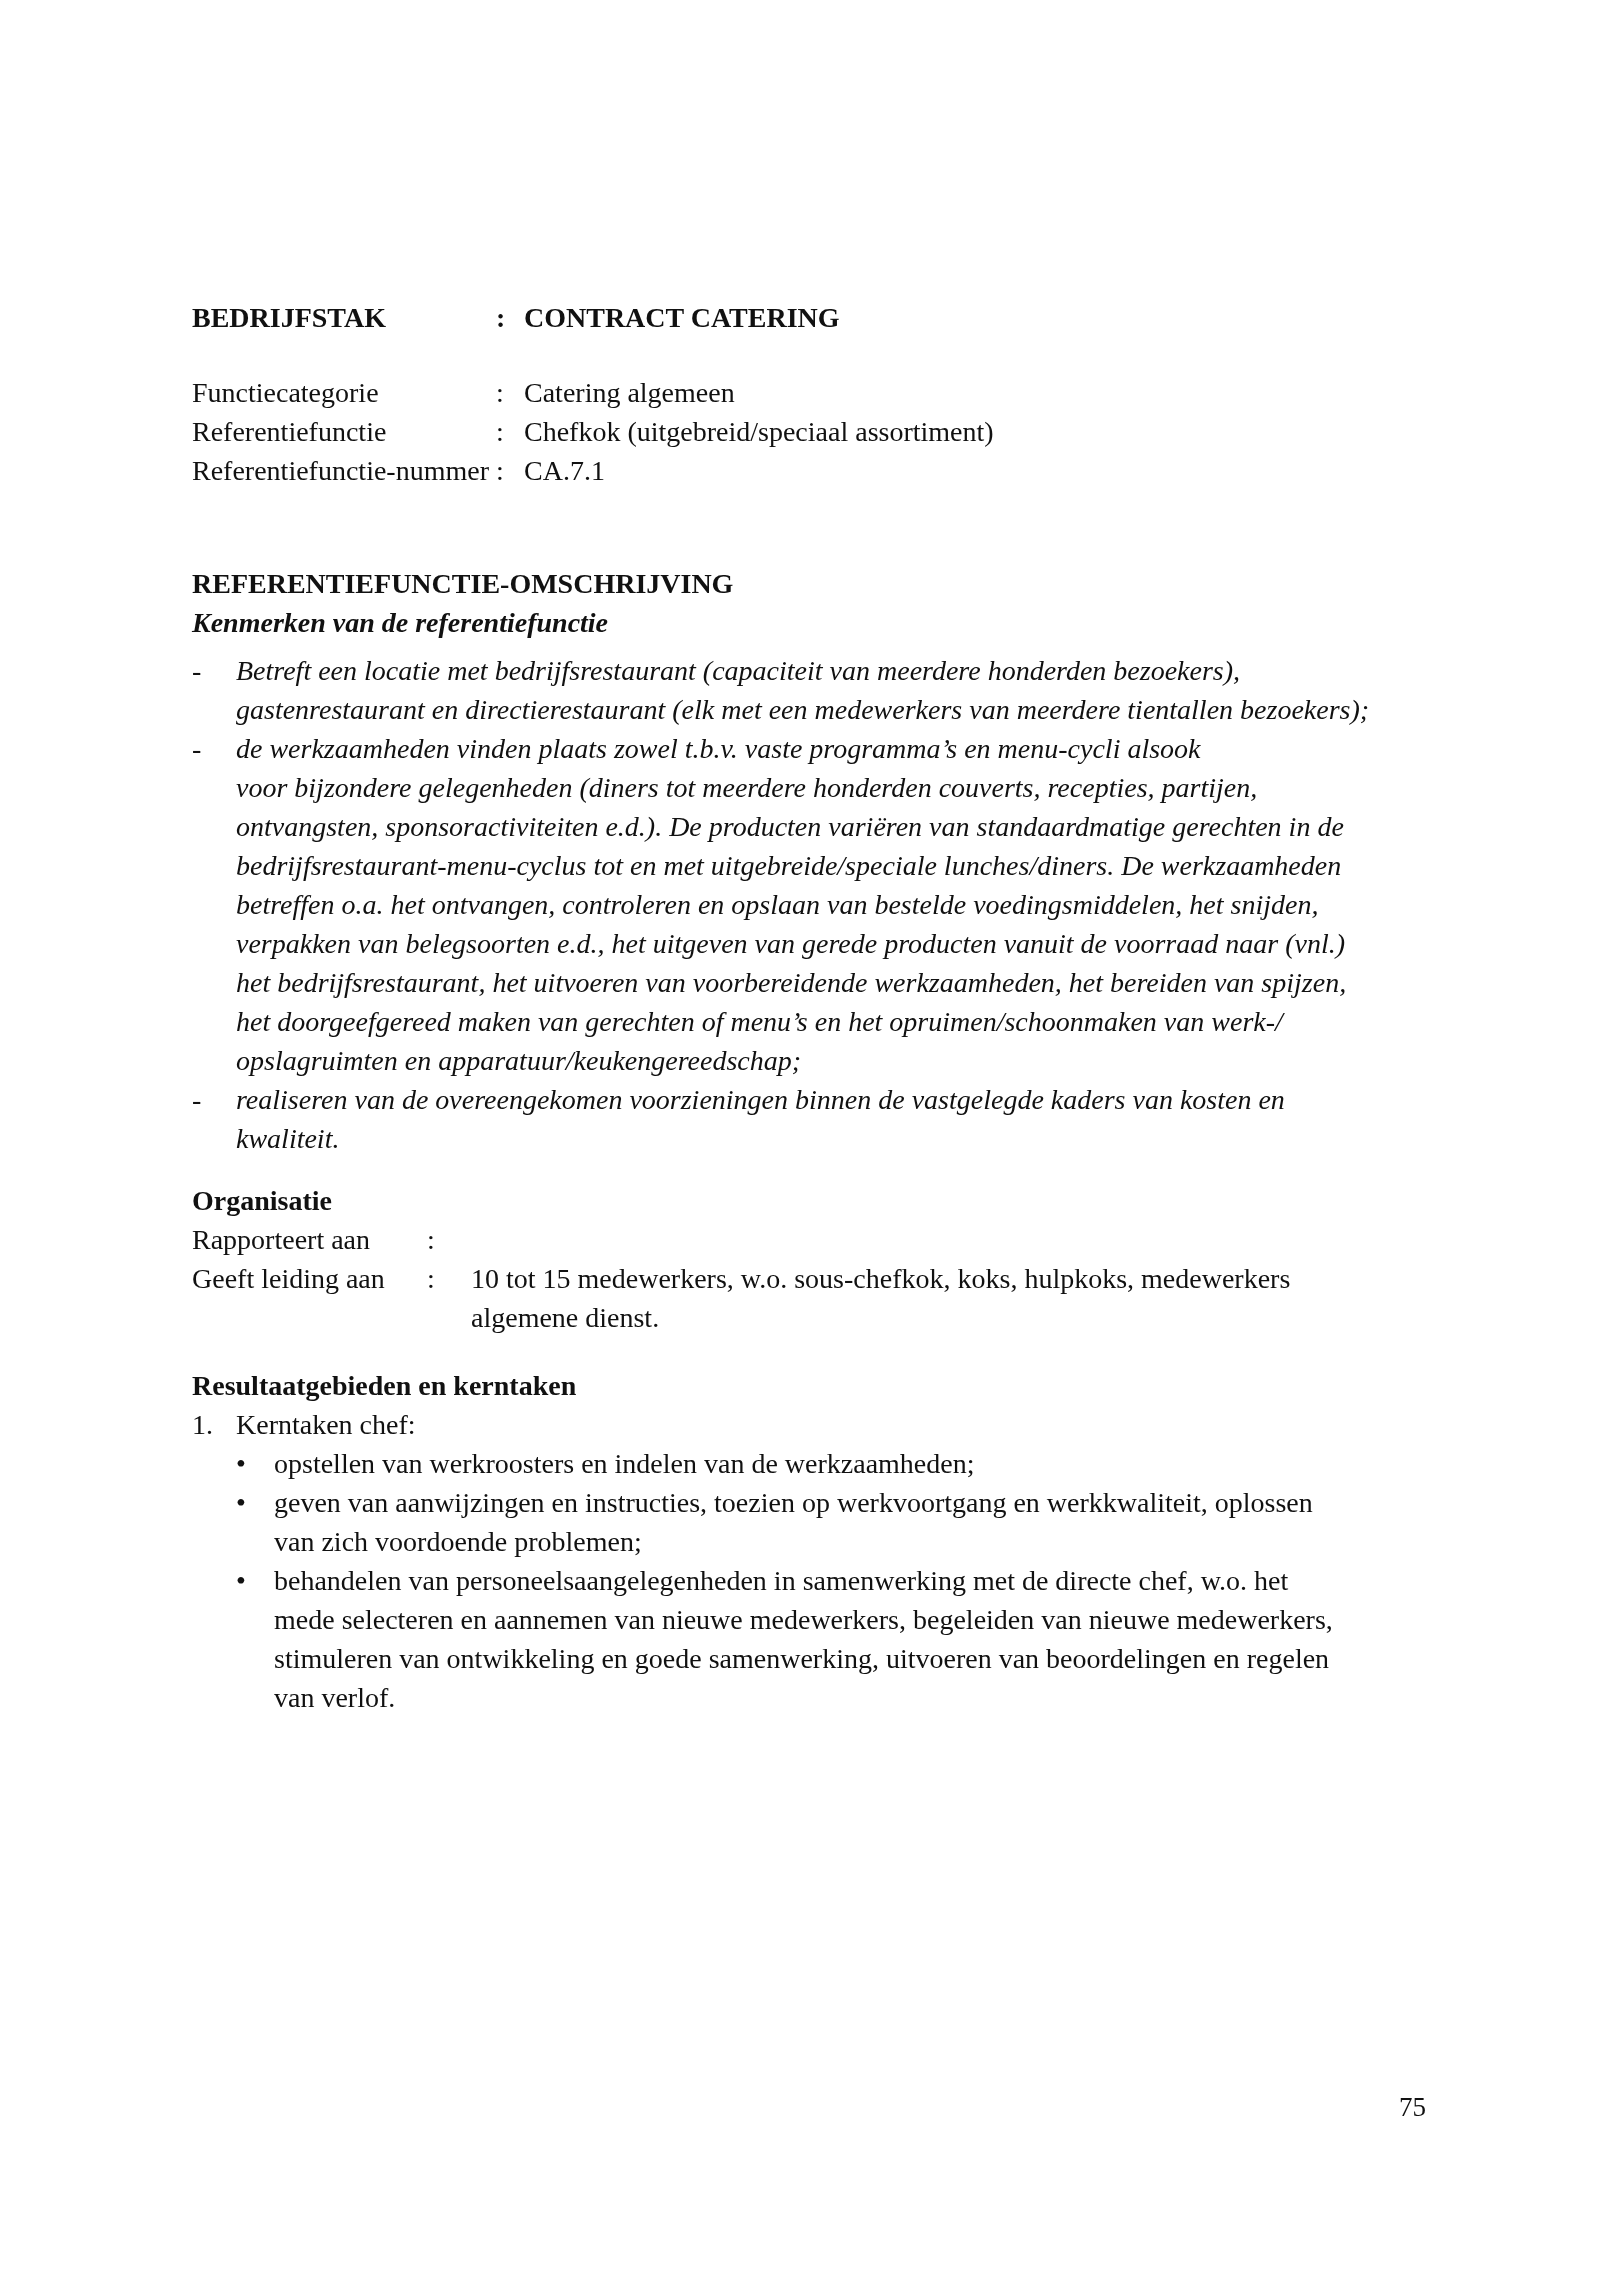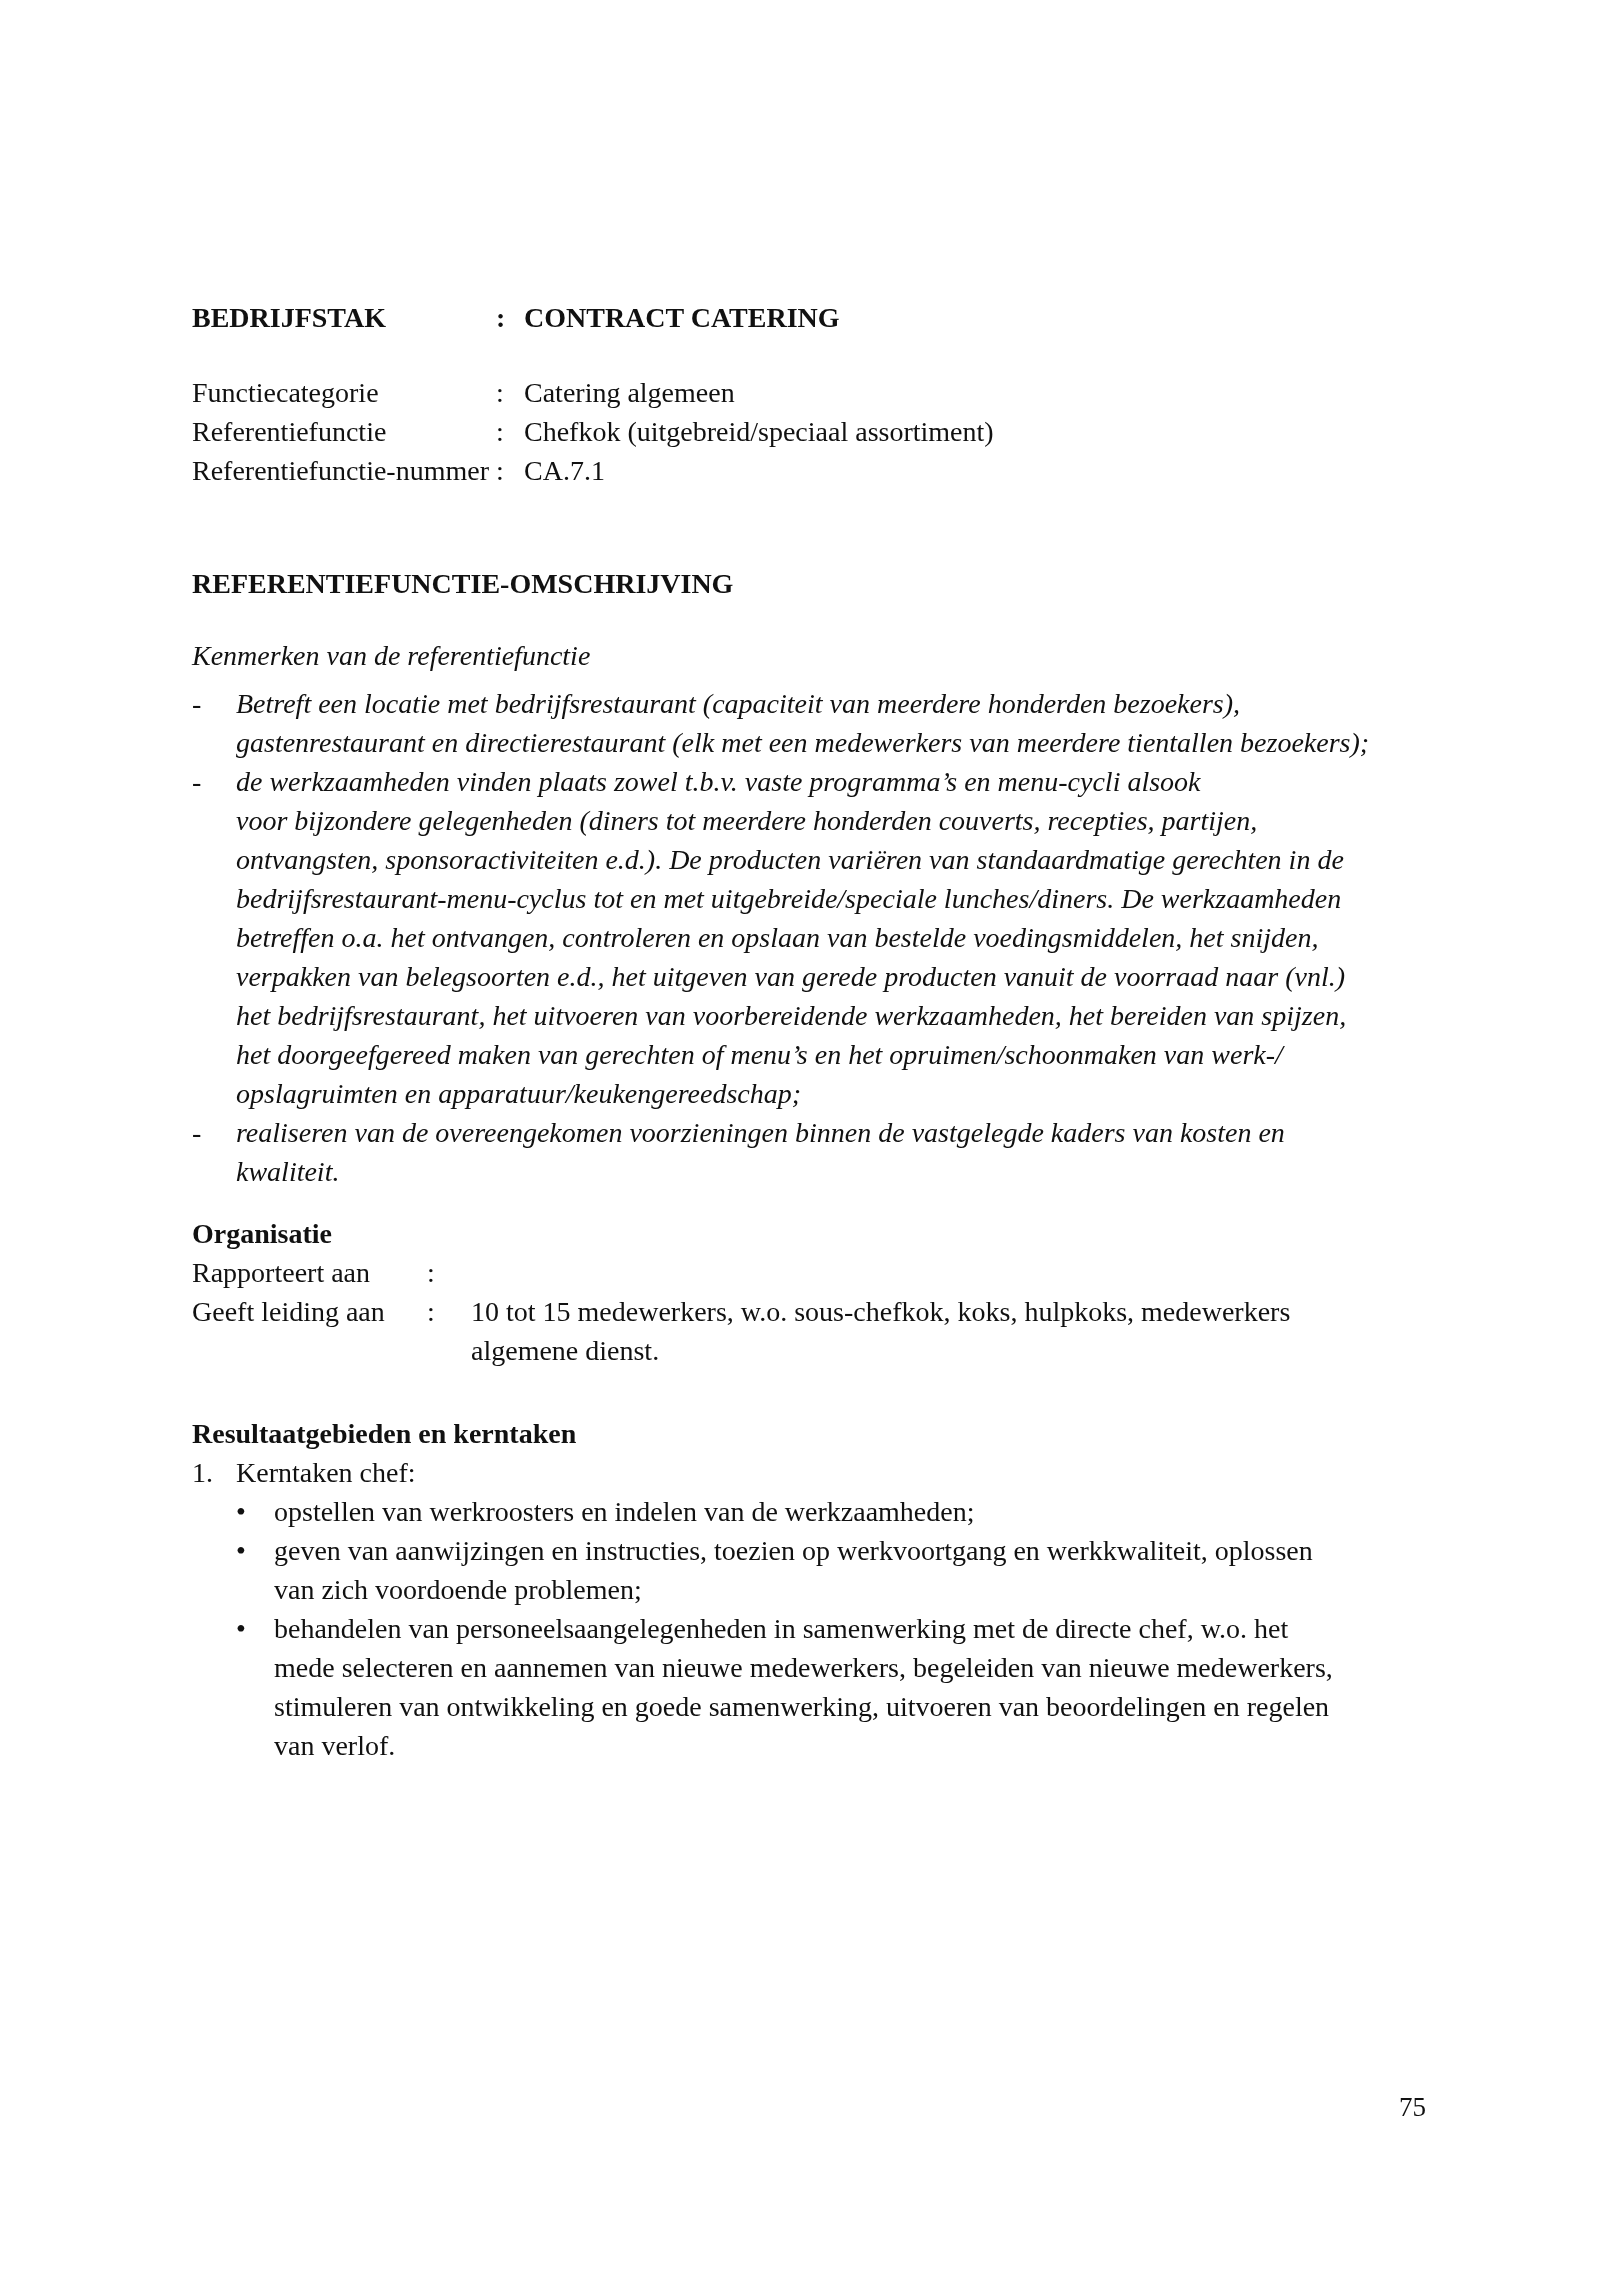--- a/index.html
+++ b/index.html
@@ -27,37 +27,37 @@
 
   
   .hdr-row { display: flex; }
   .hdr-label { flex: 0 0 304px; }
   .hdr-colon { flex: 0 0 28px; }
   .hdr-value { flex: 1; white-space: pre-wrap; }
   .meta-table { margin-top: 36px; }
 
   
   .section-title { font-weight: bold; margin-top: 74px; }
-  .kenmerken-heading { font-weight: normal; font-style: italic; margin-top: 33px; }
+  .kenmerken-heading { font-weight: bold; font-style: italic; }
 
   
   .dash-list { margin-top: 9px; font-style: italic; }
   .dash-item { display: flex; }
   .dash-marker { flex: 0 0 44px; }
   .dash-text { flex: 1; white-space: pre-wrap; }
 
   
   .org-heading { font-weight: bold; margin-top: 23px; }
   .org-row { display: flex; }
   .org-label { flex: 0 0 235px; }
   .org-colon { flex: 0 0 44px; }
   .org-value { flex: 1; white-space: pre-wrap; }
 
   
-  .res-heading { font-weight: bold; margin-top: 44px; }
+  .res-heading { font-weight: bold; margin-top: 29px; }
   .num-item { display: flex; }
   .num-marker { flex: 0 0 44px; }
   .num-body { flex: 1; }
   .sub-list { }
   .sub-item { display: flex; }
   .sub-marker { flex: 0 0 38px; }
   .sub-text { flex: 1; white-space: pre-wrap; }
 
   .page-number {
     position: absolute;

